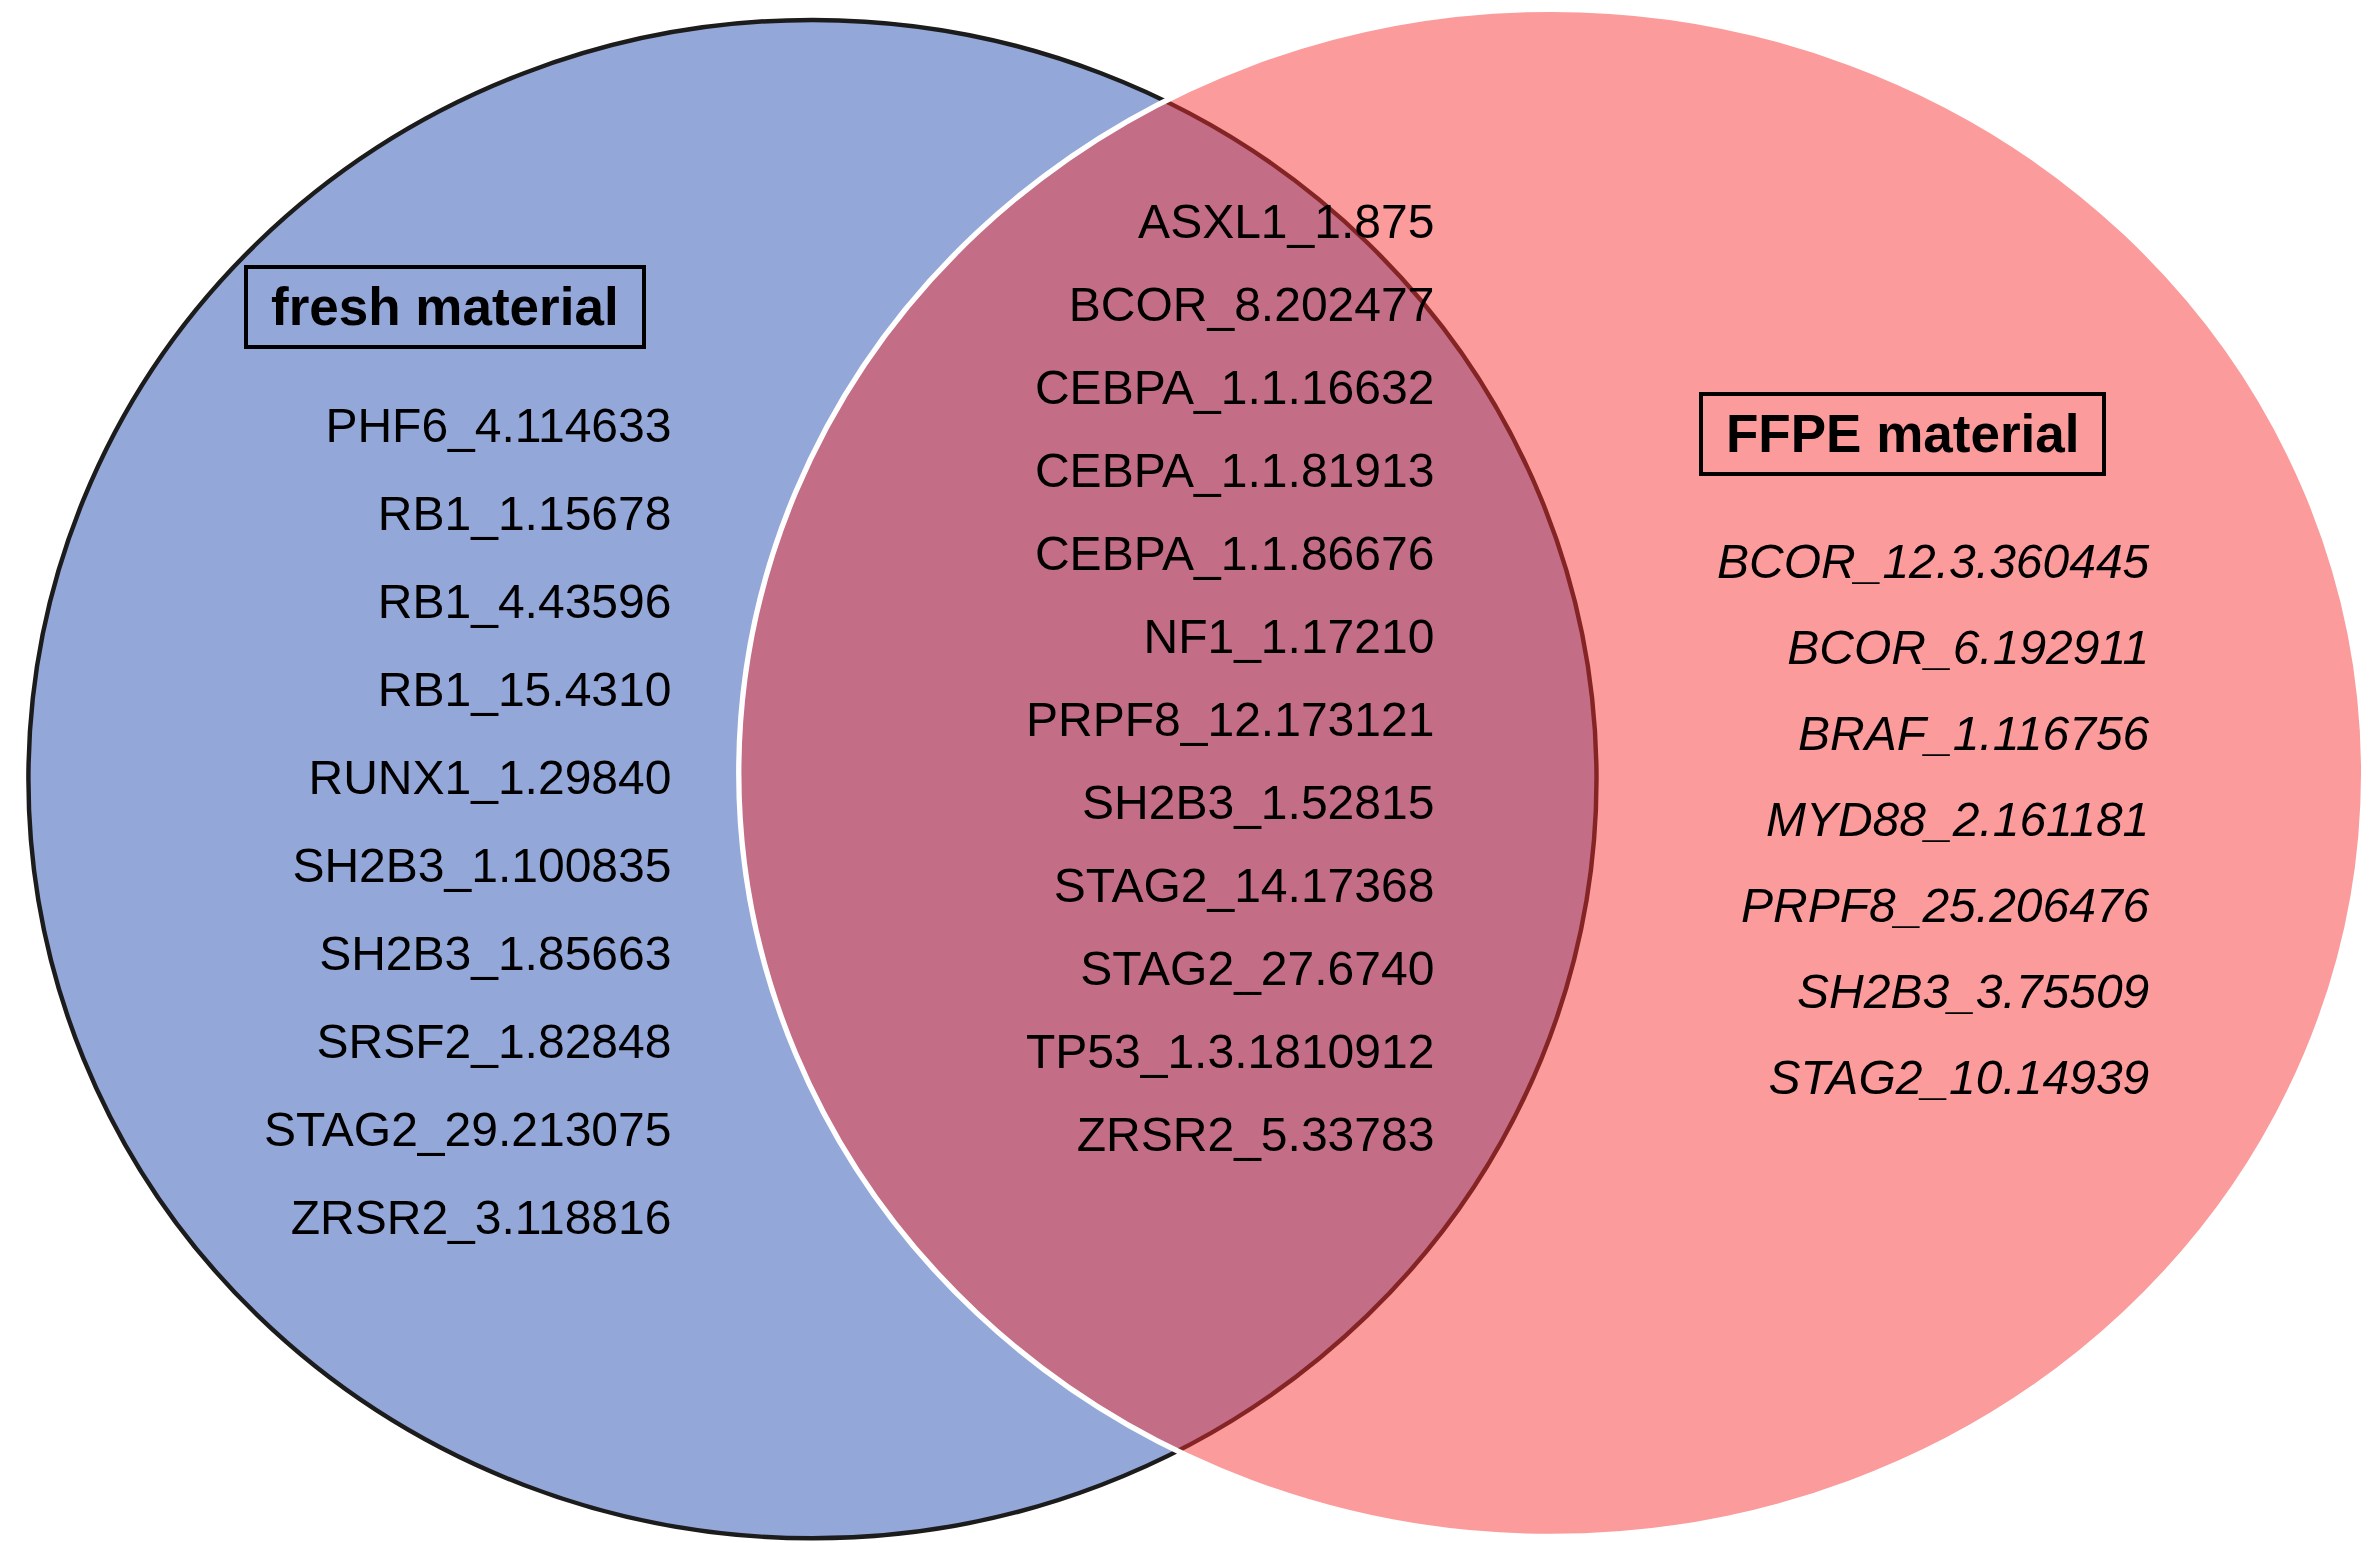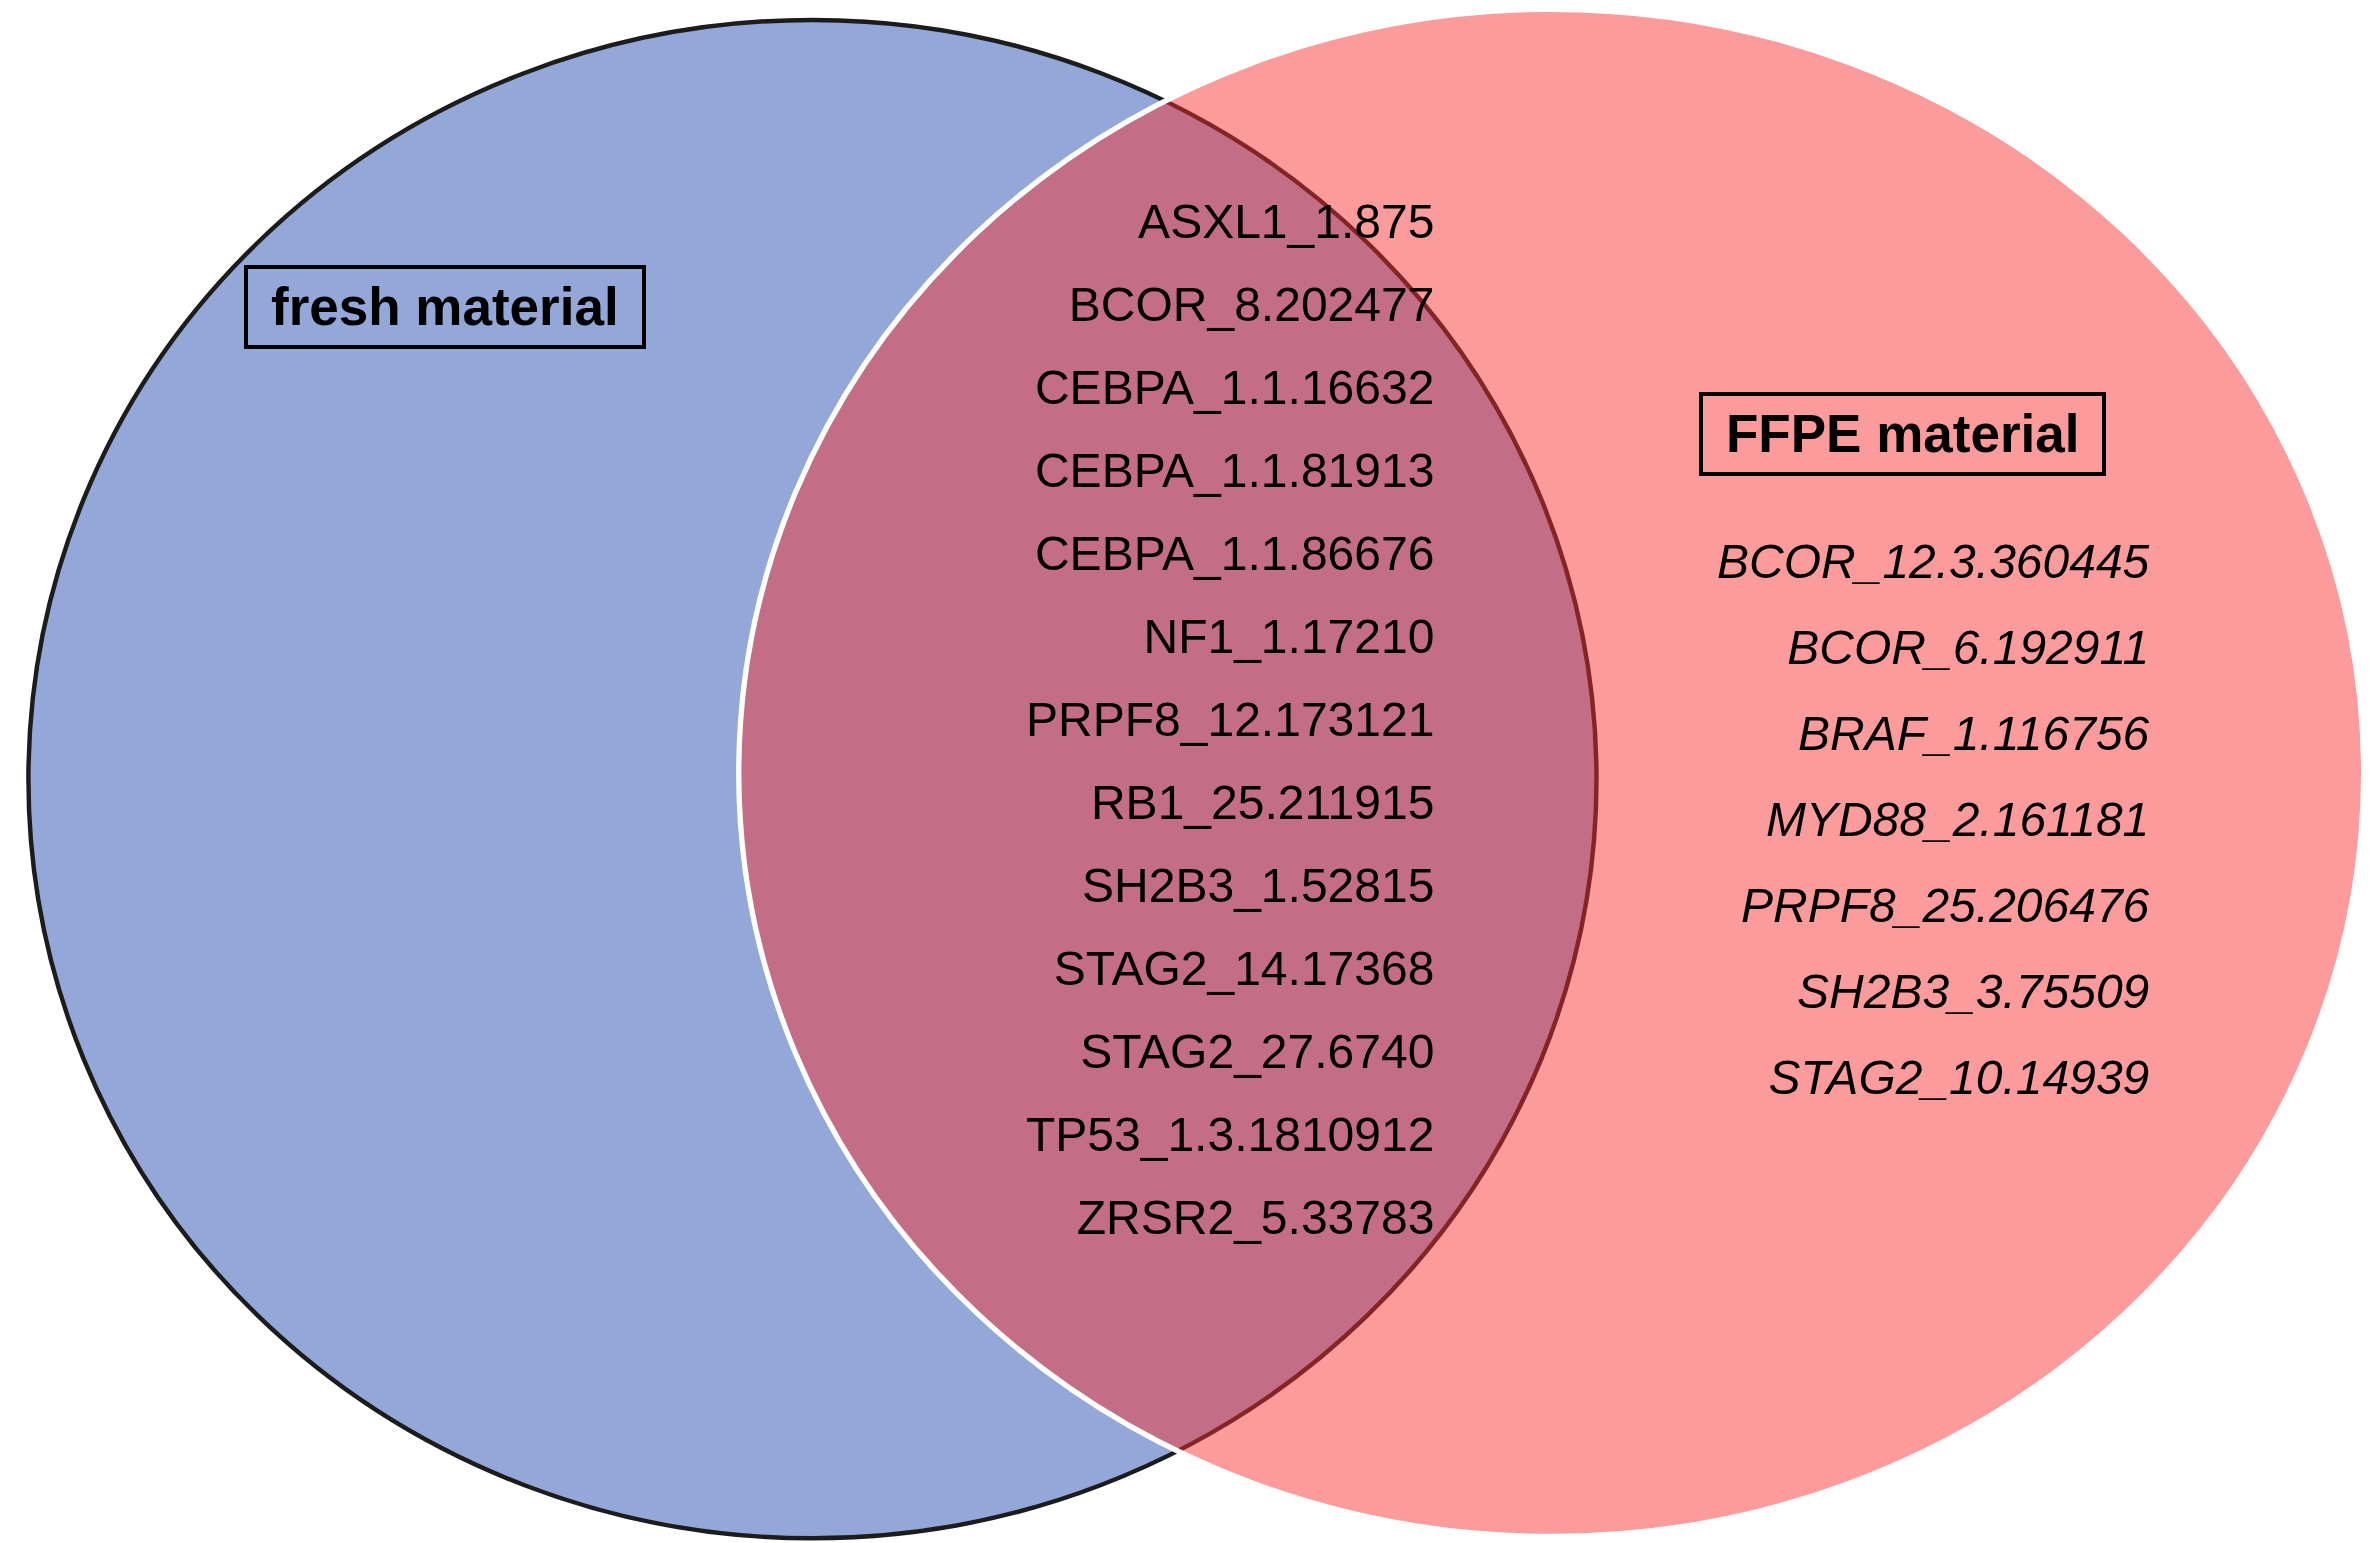--- a/index.html
+++ b/index.html
@@ -59,30 +59,41 @@
   </svg>
 
   <div class="title-box ffpe">
     <span>FFPE material</span>
   </div>
 
   <div class="title-box fresh">
     <span>fresh material</span>
   </div>
 
+  <div class="gene-list left">
+    <div>PHF6_4.114633</div>
+    <div>RB1_1.15678</div>
+    <div>RB1_4.43596</div>
+    <div>RB1_15.4310</div>
+    <div>RUNX1_1.29840</div>
+    <div>SH2B3_1.100835</div>
+    <div>SH2B3_1.85663</div>
+    <div>SRSF2_1.82848</div>
+    <div>STAG2_29.213075</div>
+    <div>ZRSR2_3.118816</div>
+  </div>
 
   <div class="gene-list middle">
     <div>ASXL1_1.875</div>
     <div>BCOR_8.202477</div>
     <div>CEBPA_1.1.16632</div>
     <div>CEBPA_1.1.81913</div>
     <div>CEBPA_1.1.86676</div>
     <div>NF1_1.17210</div>
     <div>PRPF8_12.173121</div>
-    <div>RB1_25.211915</div>
     <div>SH2B3_1.52815</div>
     <div>STAG2_14.17368</div>
     <div>STAG2_27.6740</div>
     <div>TP53_1.3.1810912</div>
     <div>ZRSR2_5.33783</div>
   </div>
 
   <div class="gene-list right">
     <div>BCOR_12.3.360445</div>
     <div>BCOR_6.192911</div>

